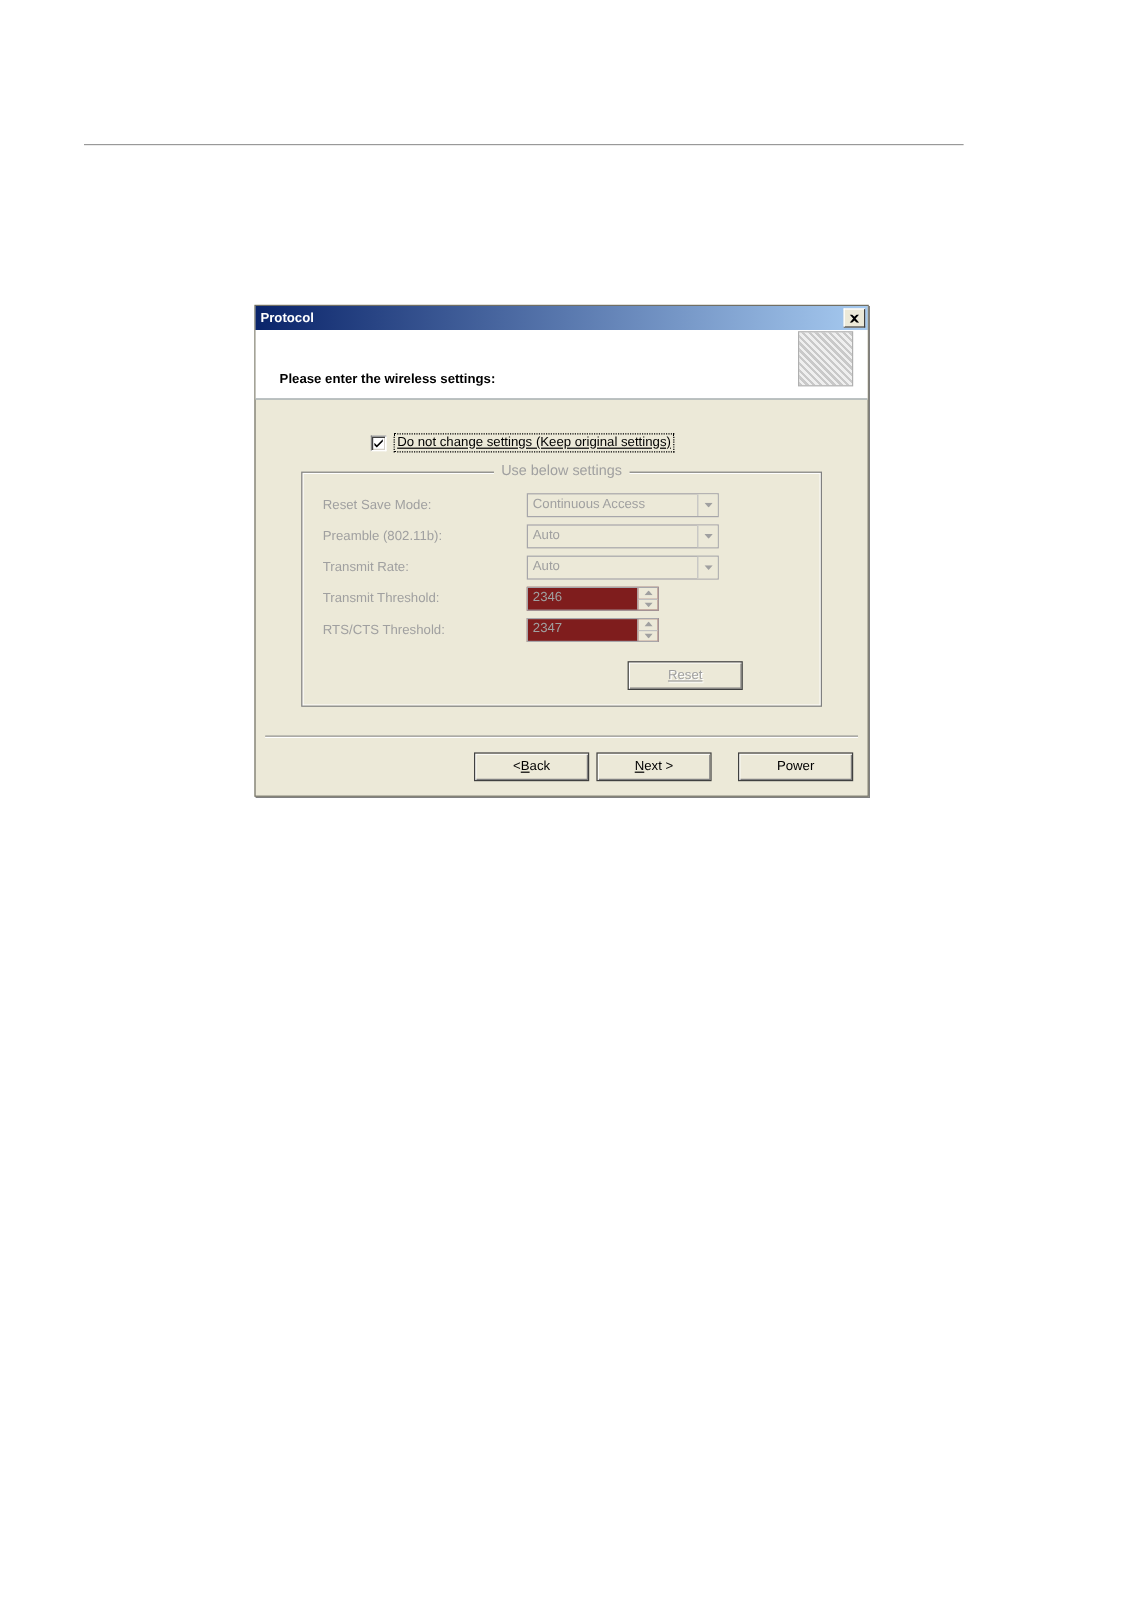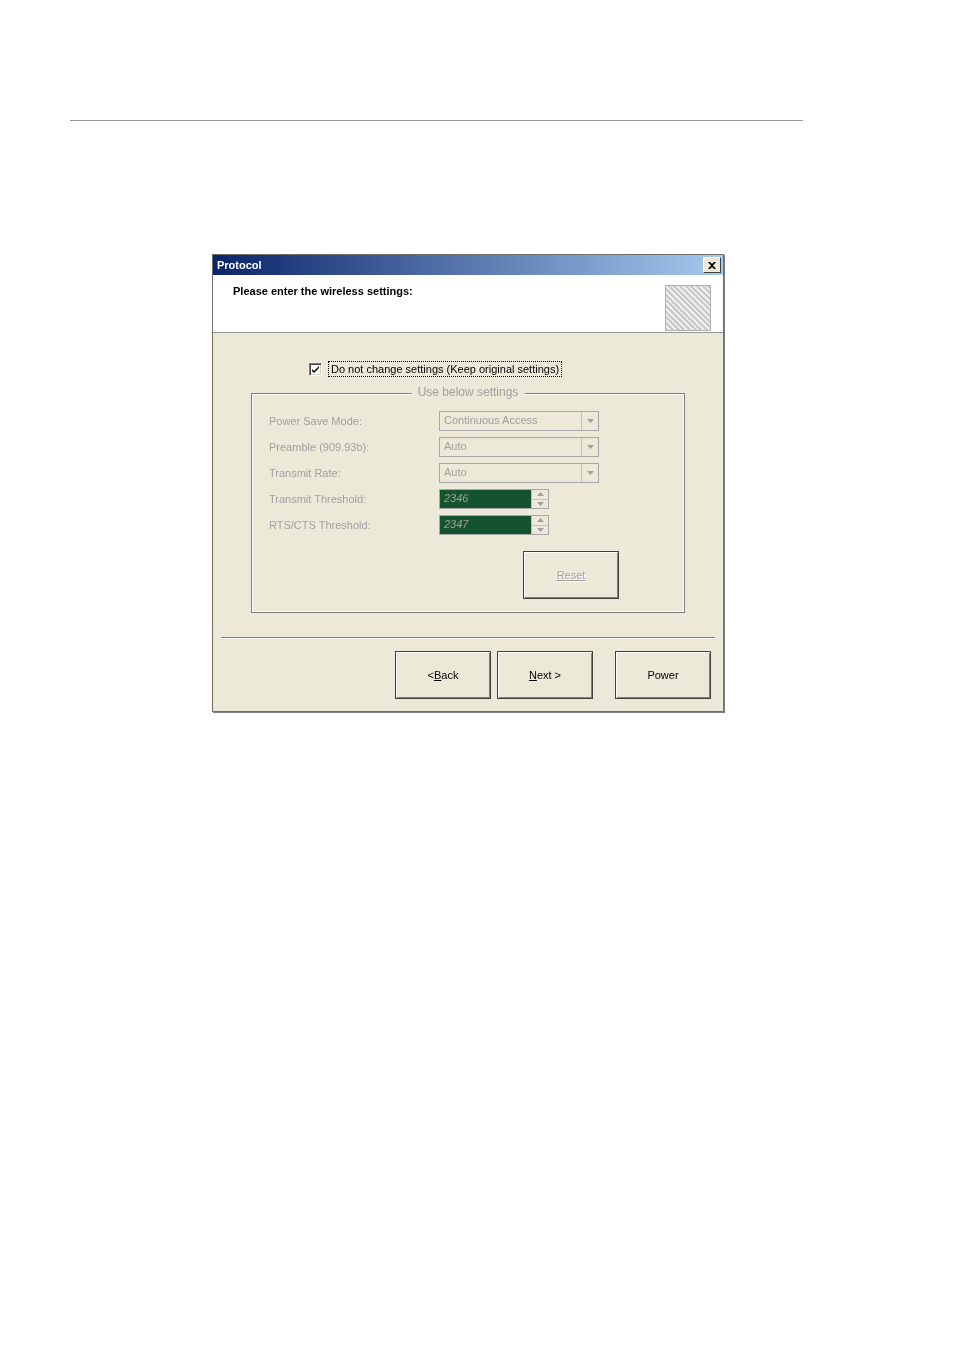--- a/index.html
+++ b/index.html
@@ -55,21 +55,21 @@
     display: flex;
     align-items: center;
     justify-content: center;
   }
   .title-close svg { display:block; }
   .header-strip {
     background: #ffffff;
     border-bottom: 1px solid #919b9c;
     padding: 10px 12px 10px 20px;
     display: flex;
-    align-items: flex-start;
+    align-items: flex-end;
     height: 58px;
     box-sizing: border-box;
   }
   .header-strip .heading {
     font-weight: bold;
     font-size: 11px;
     flex: 1;
   }
   .header-strip .logo {
     width: 44px;
@@ -99,20 +99,21 @@
     align-items: center;
     justify-content: center;
     box-sizing: border-box;
     margin-right: 6px;
   }
   .win-checkbox svg { display:block; }
   .focus-label {
     border: 1px dotted #000;
     padding: 0 2px;
     line-height: 14px;
+    text-decoration: underline;
   }
   
   .groupbox-frame {
     position: relative;
     margin-top: 8px;
     padding: 0;
   }
   .groupbox-frame .gb-border {
     position: absolute;
     inset: 8px 0 0 0;
@@ -172,23 +173,22 @@
     display: flex;
     align-items: center;
     justify-content: center;
   }
   .combo .combo-btn svg path { fill: #a0a0a0; }
   .spin {
     display: flex;
     width: 110px;
     height: 20px;
     border: 1px solid #a7a6aa;
-    background: #14532d;
+    background: #7f1d1d;
     box-sizing: border-box;
-    font-style: italic;
   }
   .spin .spin-text {
     flex: 1;
     padding: 2px 4px;
     color: #a0a0a0;
     font-size: 11px;
   }
   .spin .spin-btns {
     width: 16px;
     display: flex;
@@ -211,21 +211,21 @@
     margin-top: 14px;
   }
   .win-btn {
     min-width: 74px;
     height: 22px;
     background: #ece9d8;
     border: 1px solid #404040;
     box-shadow: inset 1px 1px 0 #fff, inset -1px -1px 0 #808080;
     font-family: inherit;
     font-size: 11px;
-    padding: 12px 10px;
+    padding: 0 10px;
     display: inline-flex;
     align-items: center;
     justify-content: center;
     color: #000;
   }
   .win-btn.disabled {
     color: #a0a0a0;
     text-shadow: 1px 1px 0 #fff;
   }
   .footer-sep {
@@ -274,33 +274,33 @@
         </div>
         <span class="focus-label">Do not change settings (Keep original settings)</span>
       </div>
 
       <div class="groupbox-frame">
         <div class="gb-border"></div>
         <div class="gb-legend">Use below settings</div>
         <div class="gb-content">
 
           <div class="form-row">
-            <div class="lbl">Power Save Mode:</div>
+            <div class="lbl">Reset Save Mode:</div>
             <div class="combo disabled">
               <div class="combo-text">Continuous Access</div>
               <div class="combo-btn">
                 <svg width="7" height="4" viewBox="0 0 7 4">
                     <path d="M0 0 H7 L3.5 4 Z"></path>
                   </svg>
               </div>
             </div>
           </div>
 
           <div class="form-row">
-            <div class="lbl">Preamble (909.93b):</div>
+            <div class="lbl">Preamble (802.11b):</div>
             <div class="combo disabled">
               <div class="combo-text">Auto</div>
               <div class="combo-btn">
                 <svg width="7" height="4" viewBox="0 0 7 4">
                     <path d="M0 0 H7 L3.5 4 Z"></path>
                   </svg>
               </div>
             </div>
           </div>
 

